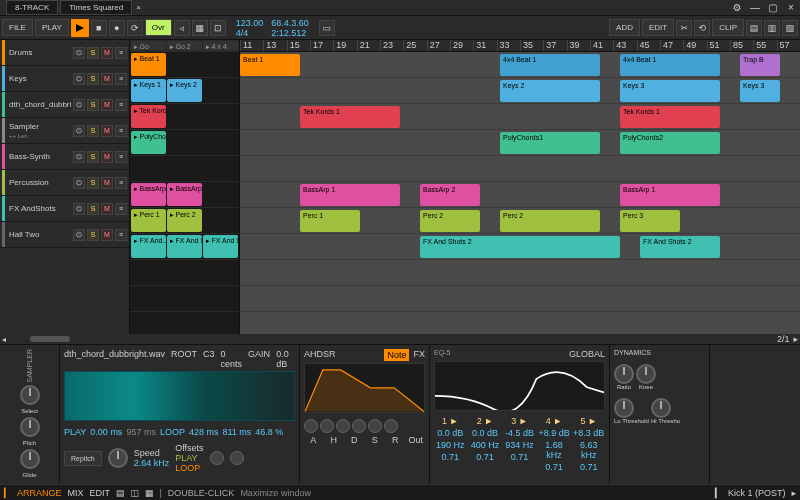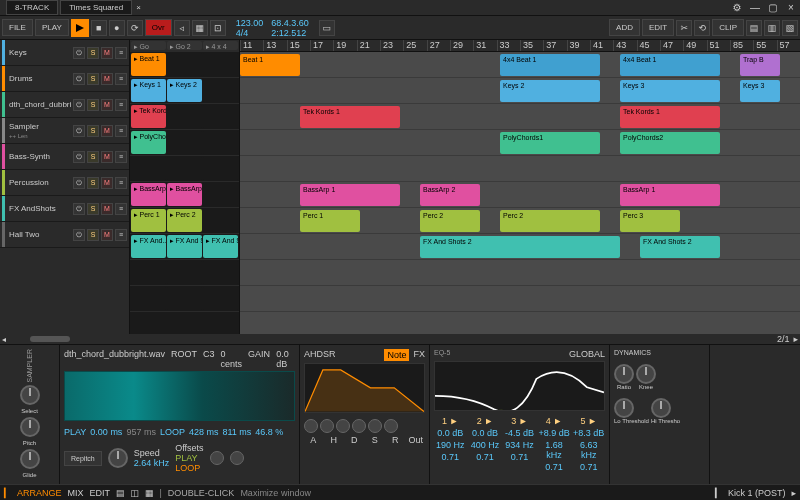--- a/index.html
+++ b/index.html
@@ -3,21 +3,21 @@
 <meta charset="utf-8">
 <style>
 *{margin:0;padding:0;box-sizing:border-box;font-family:Arial,sans-serif;font-size:9px;color:#ccc}
 body{background:#1a1a1a;width:800px;height:500px;overflow:hidden;display:flex;flex-direction:column}
 .titlebar{height:16px;background:#2a2a2a;display:flex;align-items:center;padding:0 4px;border-bottom:1px solid #111}
 .titlebar-tab{background:#1a1a1a;padding:2px 8px;font-size:8px;border:1px solid #444;margin-left:2px}
 .titlebar-right{margin-left:auto;display:flex;gap:8px}
 .winbtn{width:10px;height:10px;display:flex;align-items:center;justify-content:center;font-size:10px}
 .topbar{height:24px;background:#2a2a2a;display:flex;align-items:center;padding:0 2px;gap:2px;border-bottom:1px solid #111}
 .btn{padding:3px 6px;background:#333;border:1px solid #444;font-size:8px;cursor:pointer}
-.btn.orange{background:#b91c1c;color:#000}
+.btn.orange{background:#bef264;color:#000}
 .playbtn{width:18px;height:18px;background:#ff8c00;display:flex;align-items:center;justify-content:center}
 .iconbtn{width:16px;height:16px;background:#333;border:1px solid #444;display:flex;align-items:center;justify-content:center;cursor:pointer}
 .tempo{display:flex;gap:8px;padding:0 8px;font-size:9px}
 .tempo span{color:#5ac8fa}
 .main{flex:1;display:flex;overflow:hidden}
 .tracklist{width:130px;background:#2a2a2a;border-right:1px solid #111;overflow:hidden}
 .track{height:26px;display:flex;align-items:center;border-bottom:1px solid #1a1a1a;padding:0 2px;gap:2px}
 .trackname{flex:1;font-size:8px;padding:2px;overflow:hidden;white-space:nowrap}
 .tbtn{width:12px;height:12px;font-size:7px;display:flex;align-items:center;justify-content:center;background:#333;border:1px solid #444}
 .tbtn.s{background:#3a3a2a;color:#ffd080}
@@ -104,30 +104,30 @@
   <span class="iconbtn">⟲</span>
   <span class="btn">CLIP</span>
   <span class="iconbtn">▤</span>
   <span class="iconbtn">▥</span>
   <span class="iconbtn">▧</span>
 </div>
 
 <div class="main">
   <div class="tracklist" id="tracklist">
       <div class="track">
+        <div class="colorbar" style="background:#ff8c00"></div>
+        <div class="trackname">Drums</div>
+        <span class="tbtn">⏻</span>
+        <span class="tbtn s">S</span>
+        <span class="tbtn m">M</span>
+        <span class="tbtn">≡</span>
+      </div>
+      <div class="track">
         <div class="colorbar" style="background:#50b0e0"></div>
         <div class="trackname">Keys</div>
-        <span class="tbtn">⏻</span>
-        <span class="tbtn s">S</span>
-        <span class="tbtn m">M</span>
-        <span class="tbtn">≡</span>
-      </div>
-      <div class="track">
-        <div class="colorbar" style="background:#ff8c00"></div>
-        <div class="trackname">Drums</div>
         <span class="tbtn">⏻</span>
         <span class="tbtn s">S</span>
         <span class="tbtn m">M</span>
         <span class="tbtn">≡</span>
       </div>
       <div class="track">
         <div class="colorbar" style="background:#40c090"></div>
         <div class="trackname">dth_chord_dubbrig...</div>
         <span class="tbtn">⏻</span>
         <span class="tbtn s">S</span>

